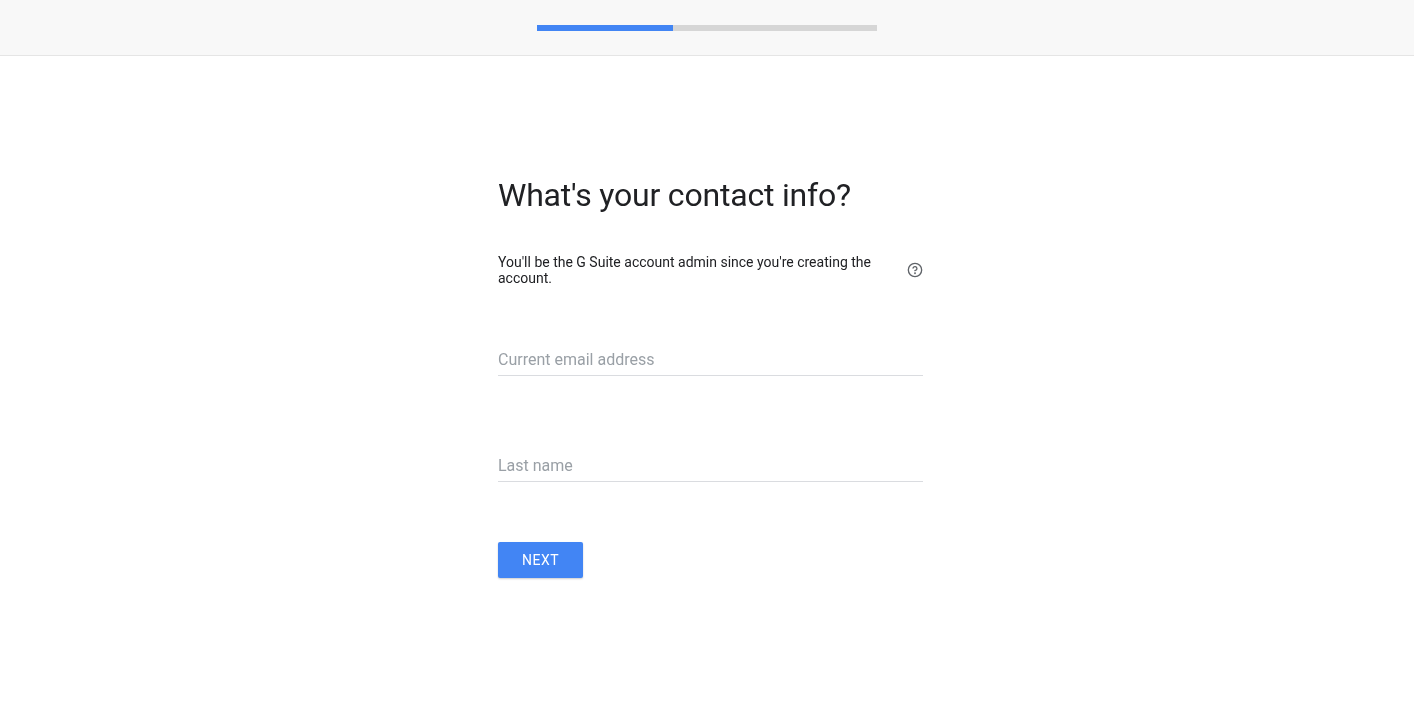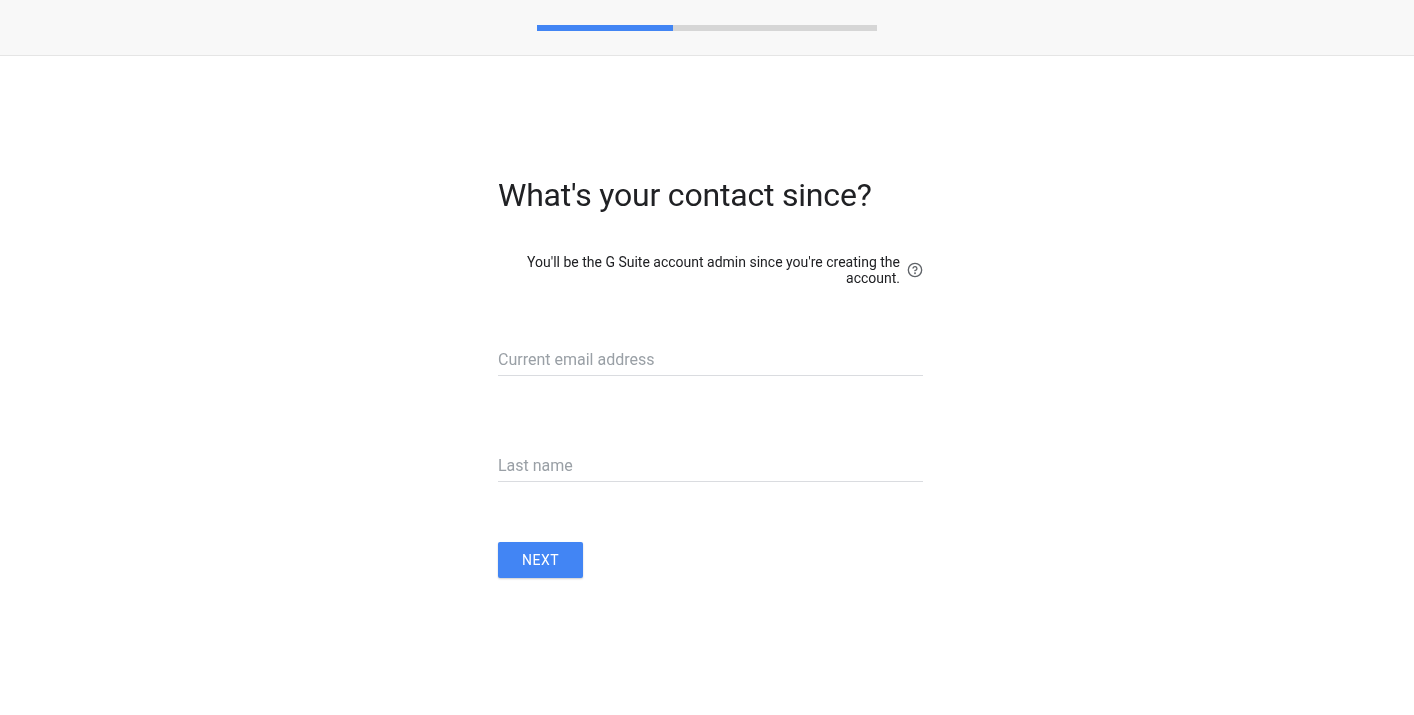--- a/index.html
+++ b/index.html
@@ -52,21 +52,20 @@
     .subtext-row {
       display: flex;
       align-items: center;
       gap: 7px;
       margin-bottom: 60px;
     }
     .subtext {
       font-size: 14px;
       color: #202124;
       font-weight: 400;
-      text-align: right;
     }
     .help-icon {
       width: 16px;
       height: 16px;
       color: #5f6368;
       flex-shrink: 0;
       cursor: pointer;
     }
     .field-group {
       margin-bottom: 76px;
@@ -106,21 +105,21 @@
 </head>
 <body>
 
 <div class="header-bar">
   <div class="progress-track">
     <div class="progress-fill" style="width:40%"></div>
   </div>
 </div>
 
 <div class="content">
-  <h1 class="heading">What's your contact since?</h1>
+  <h1 class="heading">What's your contact info?</h1>
 
   <div class="subtext-row">
     <span class="subtext">You'll be the G Suite account admin since you're creating the account.</span>
     <span class="help-icon">
       <svg viewBox="0 0 24 24" width="16" height="16" fill="none" stroke="currentColor" stroke-width="2">
         <circle cx="12" cy="12" r="10"></circle>
         <path d="M9.09 9a3 3 0 0 1 5.83 1c0 2-3 3-3 3" stroke-linecap="round"></path>
         <circle cx="12" cy="17" r="0.5" fill="currentColor"></circle>
       </svg>
     </span>

